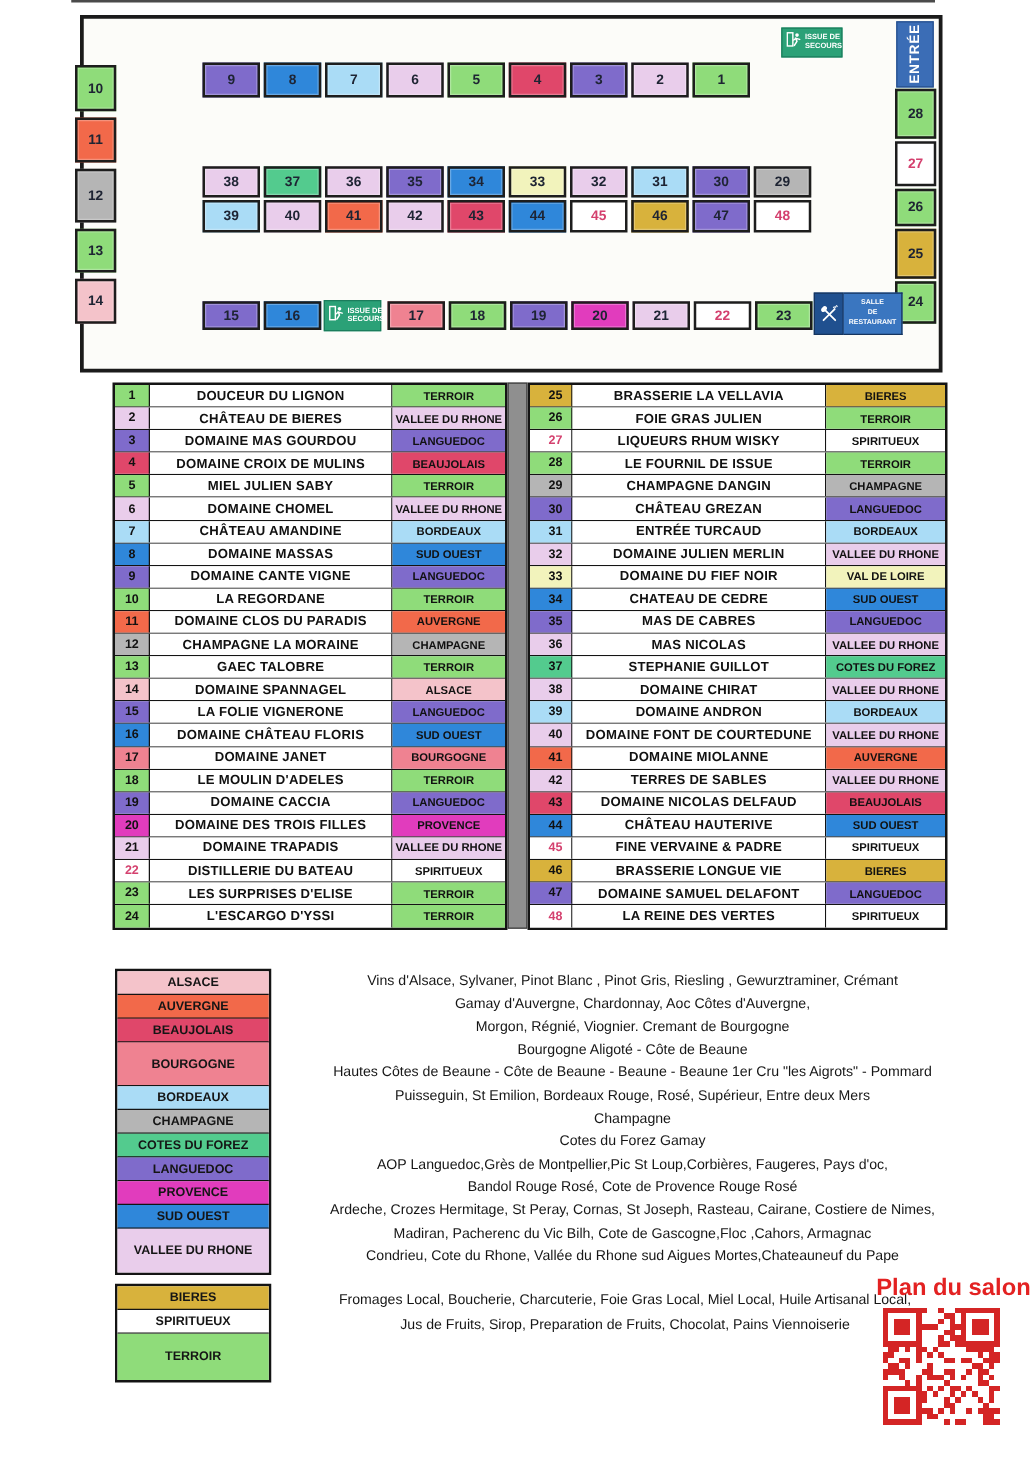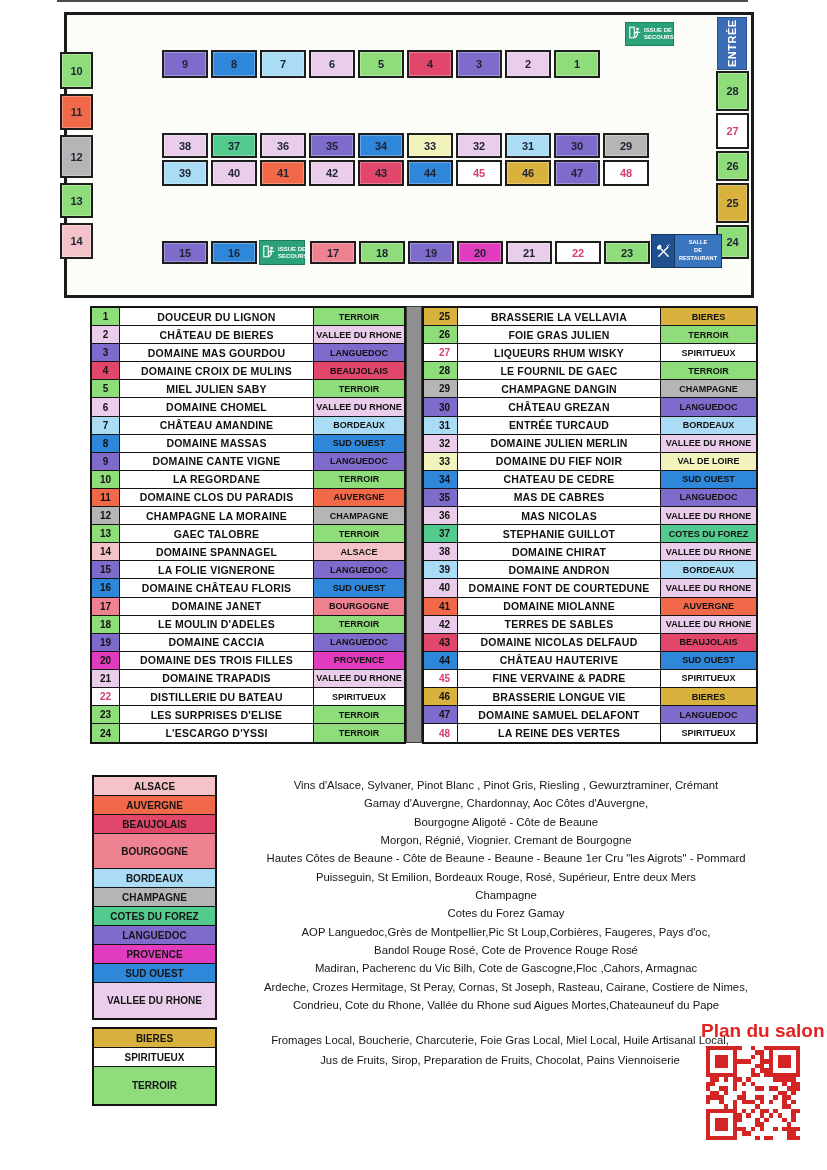--- a/index.html
+++ b/index.html
@@ -351,21 +351,21 @@
       <div class="tc name">FOIE GRAS JULIEN</div>
       <div class="tc region" style="background: rgb(143, 220, 122);">TERROIR</div>
     </div>
     <div class="trow">
       <div class="tc num rednum" style="background: rgb(255, 255, 255);">27</div>
       <div class="tc name">LIQUEURS RHUM WISKY</div>
       <div class="tc region" style="background: rgb(255, 255, 255);">SPIRITUEUX</div>
     </div>
     <div class="trow">
       <div class="tc num" style="background: rgb(143, 220, 122);">28</div>
-      <div class="tc name">LE FOURNIL DE GAEC</div>
+      <div class="tc name">LE FOURNIL DE ISSUE</div>
       <div class="tc region" style="background: rgb(143, 220, 122);">TERROIR</div>
     </div>
     <div class="trow">
       <div class="tc num" style="background: rgb(181, 181, 181);">29</div>
       <div class="tc name">CHAMPAGNE DANGIN</div>
       <div class="tc region" style="background: rgb(181, 181, 181);">CHAMPAGNE</div>
     </div>
     <div class="trow">
       <div class="tc num" style="background: rgb(127, 107, 203);">30</div>
       <div class="tc name">CHÂTEAU GREZAN</div>
@@ -472,30 +472,30 @@
     <div class="legend-row" style="background: rgb(181, 181, 181);">CHAMPAGNE</div>
     <div class="legend-row" style="background: rgb(83, 203, 142);">COTES DU FOREZ</div>
     <div class="legend-row" style="background: rgb(127, 107, 203);">LANGUEDOC</div>
     <div class="legend-row" style="background: rgb(225, 60, 189);">PROVENCE</div>
     <div class="legend-row" style="background: rgb(47, 135, 218);">SUD OUEST</div>
     <div class="legend-row tall" style="background: rgb(233, 205, 235);">VALLEE DU RHONE</div>
   </div>
 <div class="lines lines-regions">
     <div class="txt-line">Vins d'Alsace, Sylvaner, Pinot Blanc , Pinot Gris, Riesling , Gewurztraminer, Crémant</div>
     <div class="txt-line">Gamay d'Auvergne, Chardonnay, Aoc Côtes d'Auvergne,</div>
+    <div class="txt-line">Morgon, Régnié, Viognier. Cremant de Bourgogne</div>
     <div class="txt-line">Bourgogne Aligoté - Côte de Beaune</div>
-    <div class="txt-line">Morgon, Régnié, Viognier. Cremant de Bourgogne</div>
     <div class="txt-line">Hautes Côtes de Beaune - Côte de Beaune - Beaune - Beaune 1er Cru "les Aigrots" - Pommard</div>
     <div class="txt-line">Puisseguin, St Emilion, Bordeaux Rouge, Rosé, Supérieur, Entre deux Mers</div>
     <div class="txt-line">Champagne</div>
     <div class="txt-line">Cotes du Forez Gamay</div>
     <div class="txt-line">AOP Languedoc,Grès de Montpellier,Pic St Loup,Corbières, Faugeres, Pays d'oc,</div>
     <div class="txt-line">Bandol Rouge Rosé, Cote de Provence Rouge Rosé</div>
+    <div class="txt-line">Ardeche, Crozes Hermitage, St Peray, Cornas, St Joseph, Rasteau, Cairane, Costiere de Nimes,</div>
     <div class="txt-line">Madiran, Pacherenc du Vic Bilh, Cote de Gascogne,Floc ,Cahors, Armagnac</div>
-    <div class="txt-line">Ardeche, Crozes Hermitage, St Peray, Cornas, St Joseph, Rasteau, Cairane, Costiere de Nimes,</div>
     <div class="txt-line">Condrieu, Cote du Rhone, Vallée du Rhone sud Aigues Mortes,Chateauneuf du Pape</div>
   </div>
 
 <div class="legend legend-products">
     <div class="legend-row" style="background: rgb(216, 178, 60);">BIERES</div>
     <div class="legend-row" style="background: rgb(255, 255, 255);">SPIRITUEUX</div>
     <div class="legend-row tall" style="background: rgb(143, 220, 122);">TERROIR</div>
   </div>
 <div class="lines lines-products">
     <div class="txt-line">Fromages Local, Boucherie, Charcuterie, Foie Gras Local, Miel Local, Huile Artisanal Local,</div>

